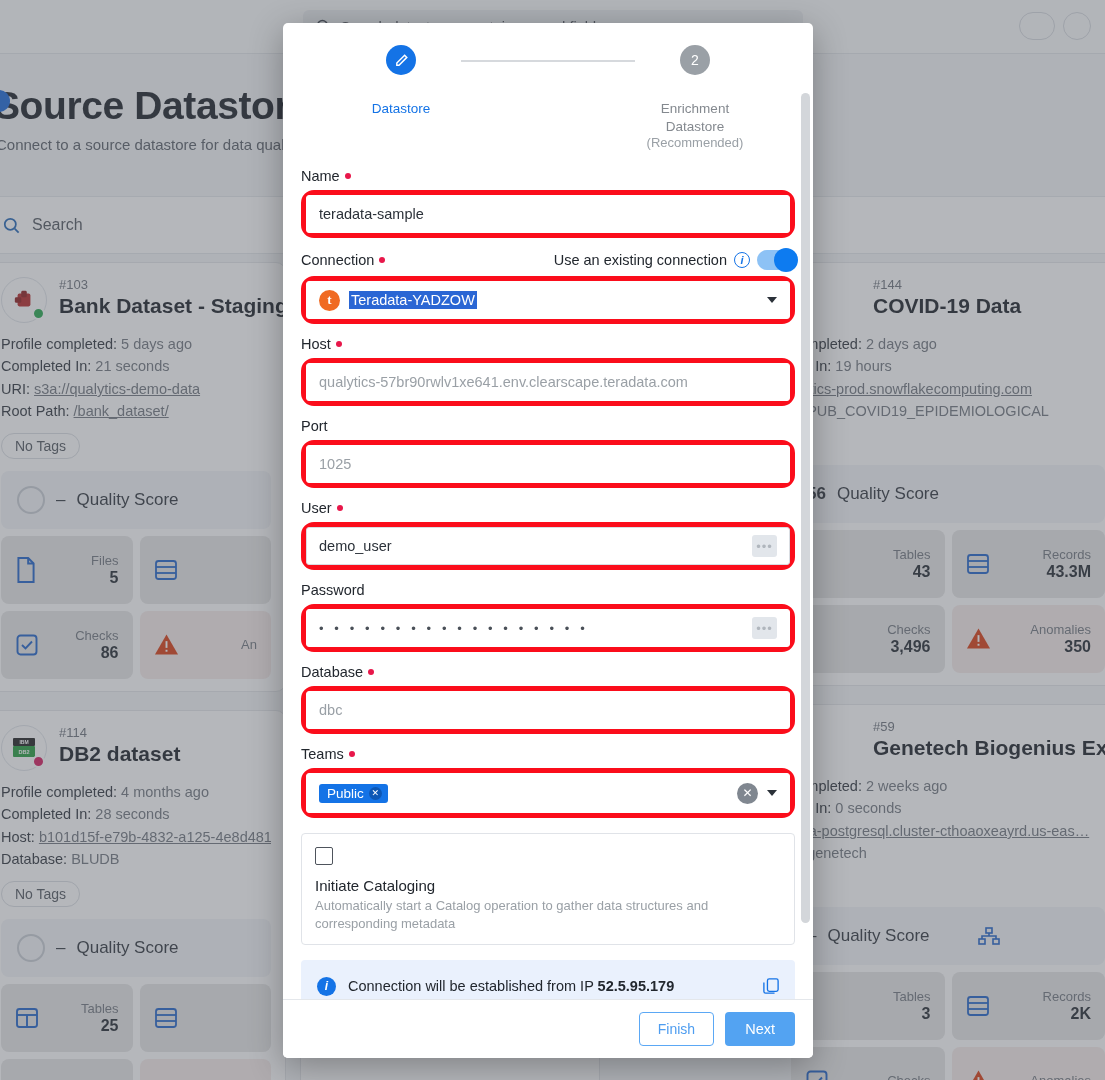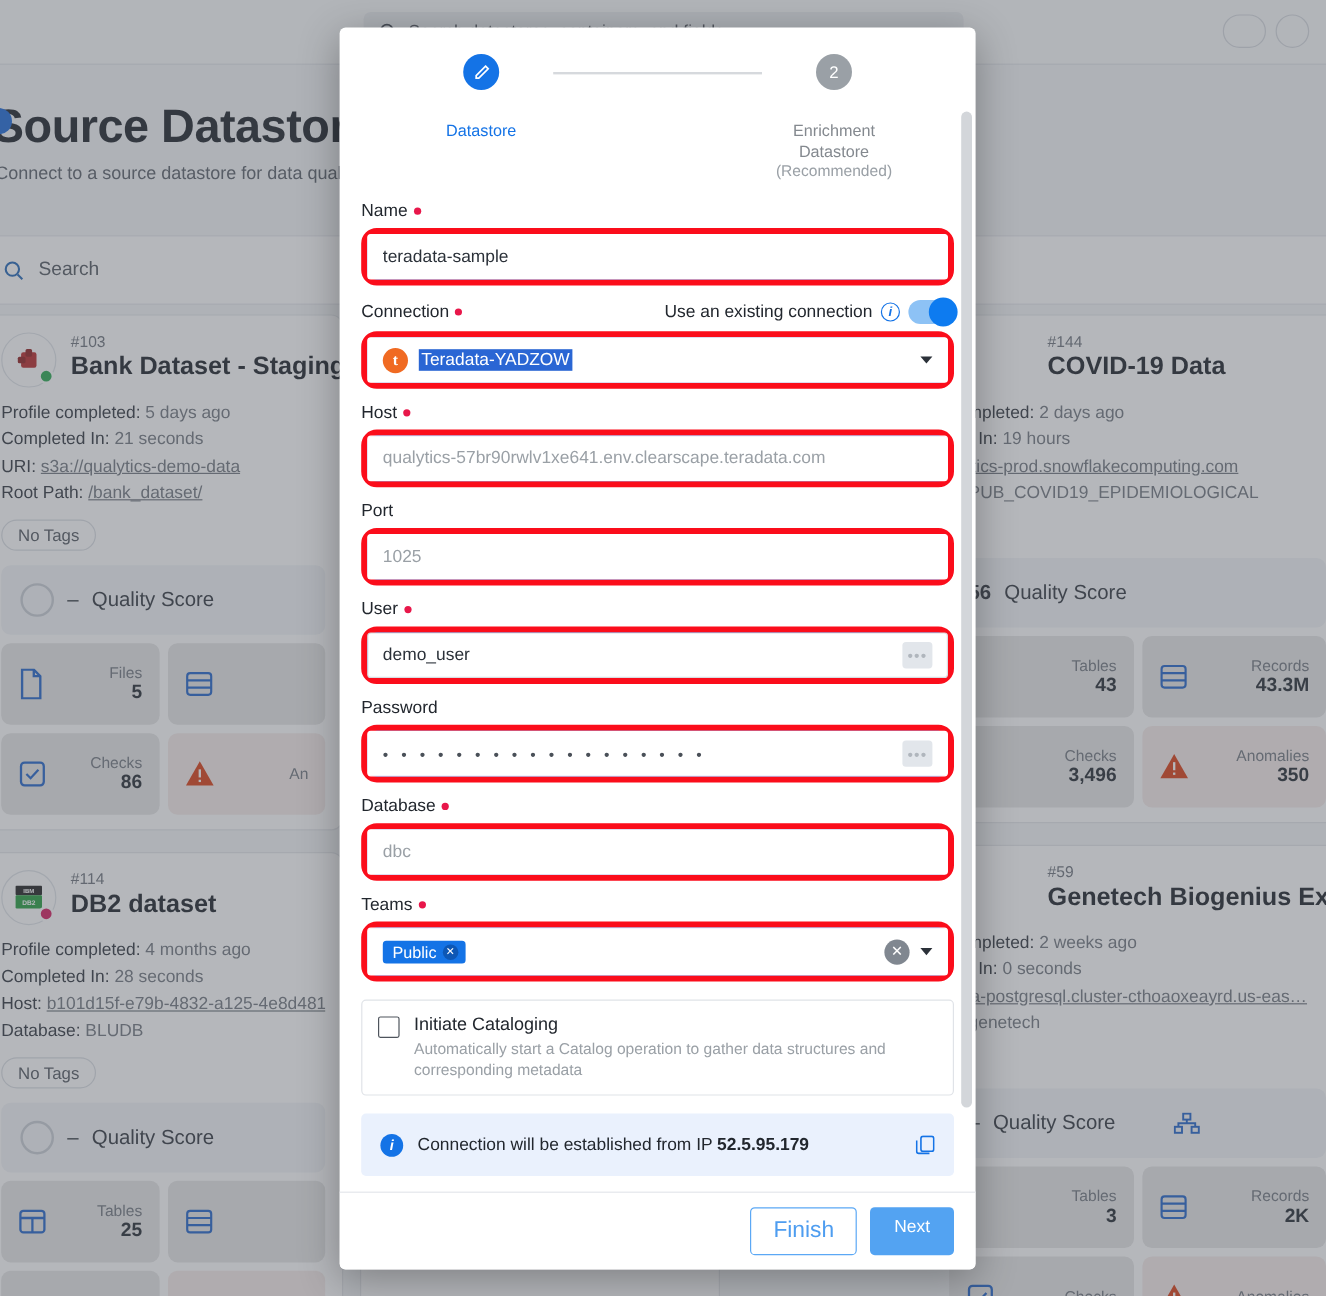--- a/index.html
+++ b/index.html
@@ -188,21 +188,21 @@
     display: flex; align-items: center; justify-content: center; font-size: 9px;
   }
   .clear-x {
     width: 21px; height: 21px; border-radius: 50%; background: #808790;
     color: #fff; font-size: 12px; display: flex; align-items: center; justify-content: center;
     margin-left: auto; margin-right: 9px;
   }
 
   .catalog-box {
     margin-top: 15px; border: 1px solid #e0e3e8; border-radius: 4px;
-    padding: 11px 13px; display: flex; gap: 12px;
+    padding: 11px 13px; display: flex; gap: 12px; flex-direction: column;
   }
   .cb {
     width: 18px; height: 18px; border: 1.6px solid #4e545c; border-radius: 2px; flex: none; margin-top: 2px;
   }
   .cat-t { font-size: 15px; color: #22272e; }
   .cat-d { font-size: 13px; color: #9aa0a6; line-height: 1.4; margin-top: 3px; }
 
   .ipbanner {
     margin-top: 15px; background: #eaf1fd; border-radius: 4px; height: 52px;
     display: flex; align-items: center; padding: 0 16px; gap: 12px;
@@ -220,21 +220,21 @@
     margin-top: 16px; display: inline-block; background: #1473e6; color: #fff;
     font-size: 14.5px; padding: 9px 14px; border-radius: 3px;
   }
 
   .modal-foot {
     border-top: 1px solid #e4e7eb; padding: 12px 18px; display: flex;
     justify-content: flex-end; gap: 11px; background: #fff;
   }
   .btn-ghost {
     border: 1px solid #5ba8f5; color: #4e9df0; background: #fff;
-    font-size: 19px; padding: 8px 18px; border-radius: 4px;
+    font-size: 14px; padding: 8px 18px; border-radius: 4px;
   }
   .btn-prim {
     background: #53a3f2; color: #fff; font-size: 14.5px;
     padding: 9px 20px; border-radius: 4px;
   }
 
   svg { display: block; }
 </style>
 </head>
 <body>

